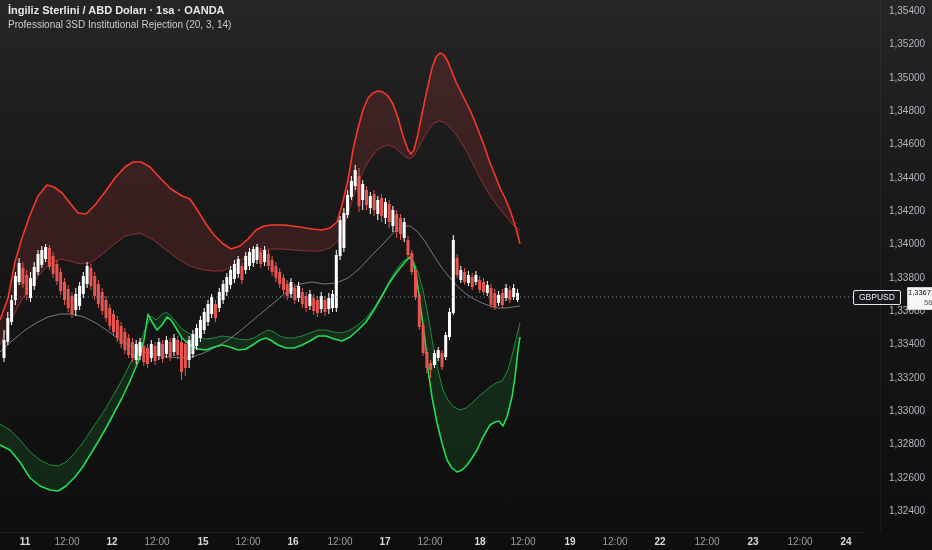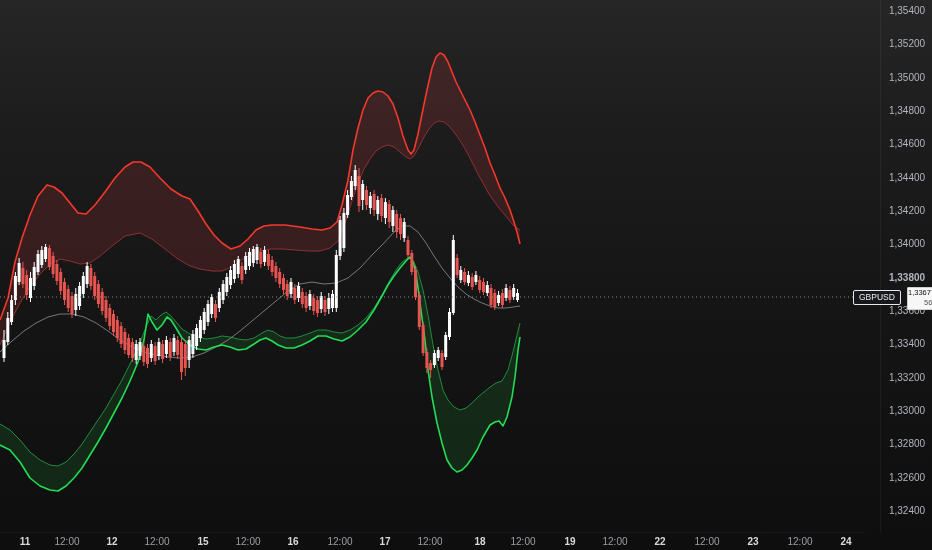--- a/index.html
+++ b/index.html
@@ -28,20 +28,22 @@
   .price-box{position:absolute;left:907px;top:287px;z-index:6;width:25px;height:21px;
     background:#f7f7f7;border:1px solid #cfcfcf;border-radius:1px;
     color:#111;font-size:7.5px;line-height:10px;text-align:center;}
   .price-box .cd{color:#555;padding-left:16px;}
 </style>
 </head>
 <body>
 
 <div id="app">
   <div class="hdr">
+    <div class="t1">İngiliz Sterlini / ABD Doları · 1sa · OANDA</div>
+    <div class="t2">Professional 3SD Institutional Rejection (20, 3, 14)</div>
   </div>
 
   <svg id="plot" width="880" height="532">
       <polygon points="0,320 8,298 15,262 22,238 30,215 38,196 47,185 54,187 62,193 70,203 78,213 86,214 95,205 105,192 115,178 125,167 133,162 141,162 150,167 160,178 171,189 182,196 190,199 198,211 206,224 214,235 222,243 231,249 240,246 248,239 256,230 264,226 272,225 285,225 300,227 312,229 322,230 330,228 337,222 342,205 348,180 353,150 358,128 363,110 368,98 373,93 378,91 383,92 388,96 393,104 398,118 403,136 408,150 411,154 414,150 418,134 422,114 427,90 432,68 436,57 440,53 444,55 448,62 452,72 456,82 460,90 465,100 470,110 475,122 480,135 485,148 490,163 495,175 500,188 505,198 510,210 514,222 517,232 520,244 520,230 517,228 513,225 509,220 504,214 499,208 494,201 489,194 484,185 479,176 474,166 469,156 464,147 459,139 454,132 449,126 444,122 439,121 434,123 429,129 424,137 419,147 414,156 410,159 406,157 400,152 394,147 388,145 382,147 376,151 370,159 364,169 358,183 352,201 345,223 338,241 330,248 320,251 308,251 295,250 282,249 270,249 260,251 250,255 240,261 232,267 222,271 212,271 200,269 190,266 178,259 165,249 152,239 140,233 125,236 112,246 100,256 90,263 80,264 70,261 60,259 50,264 40,274 30,287 20,303 10,322 0,345" fill="rgba(222,60,70,0.16)" stroke="none"></polygon>
       <polygon points="0,424 10,430 20,440 30,452 40,460 50,465 58,466 66,462 74,454 82,444 90,432 98,420 106,408 114,394 122,380 130,364 138,348 146,327 151,316 156,320 161,315 166,312 171,316 176,322 182,329 190,334 198,337 206,339 214,338 222,336 230,337 238,339 246,340 254,338 262,333 268,330 274,332 280,336 286,338 294,338 302,336 310,333 318,330 326,330 334,332 342,333 350,330 358,325 366,318 374,308 382,295 390,280 396,270 402,262 408,258 411,257 414,262 418,272 423,290 428,315 433,345 438,370 443,390 448,400 454,407 460,410 466,408 472,403 478,397 484,392 490,387 496,383 502,381 508,370 513,352 517,335 520,323 520,337 518,350 515,377 512,397 507,417 503,426 499,421 495,422 490,425 483,437 477,450 472,458 467,465 462,470 457,472 452,468 447,460 442,443 437,423 432,397 428,370 425,340 420,303 416,273 413,262 410,257 406,261 400,268 394,276 388,285 382,296 374,310 366,322 358,330 350,337 342,341 334,339 326,336 318,336 310,341 302,345 294,348 286,348 278,345 272,341 266,338 260,340 254,344 246,349 238,350 230,347 222,345 214,347 206,350 198,349 190,345 182,338 176,328 171,320 167,317 162,325 157,330 152,322 148,314 144,340 138,362 130,381 122,398 114,413 106,428 98,442 90,455 82,468 74,478 66,486 58,491 50,490 40,486 30,478 20,462 10,450 0,445" fill="rgba(38,217,74,0.12)" stroke="none"></polygon>
       <polyline points="0,345 10,322 20,303 30,287 40,274 50,264 60,259 70,261 80,264 90,263 100,256 112,246 125,236 140,233 152,239 165,249 178,259 190,266 200,269 212,271 222,271 232,267 240,261 250,255 260,251 270,249 282,249 295,250 308,251 320,251 330,248 338,241 345,223 352,201 358,183 364,169 370,159 376,151 382,147 388,145 394,147 400,152 406,157 410,159 414,156 419,147 424,137 429,129 434,123 439,121 444,122 449,126 454,132 459,139 464,147 469,156 474,166 479,176 484,185 489,194 494,201 499,208 504,214 509,220 513,225 517,228 520,230" fill="none" stroke="#8e2f34" stroke-width="1"></polyline>
       <polyline points="0,424 10,430 20,440 30,452 40,460 50,465 58,466 66,462 74,454 82,444 90,432 98,420 106,408 114,394 122,380 130,364 138,348 146,327 151,316 156,320 161,315 166,312 171,316 176,322 182,329 190,334 198,337 206,339 214,338 222,336 230,337 238,339 246,340 254,338 262,333 268,330 274,332 280,336 286,338 294,338 302,336 310,333 318,330 326,330 334,332 342,333 350,330 358,325 366,318 374,308 382,295 390,280 396,270 402,262 408,258 411,257 414,262 418,272 423,290 428,315 433,345 438,370 443,390 448,400 454,407 460,410 466,408 472,403 478,397 484,392 490,387 496,383 502,381 508,370 513,352 517,335 520,323" fill="none" stroke="#1f8b3e" stroke-width="1"></polyline>
       <polyline points="0,352 12,341 24,331 36,323 48,317 60,314 72,314 84,317 96,323 108,331 120,340 132,347 144,352 156,355 168,357 180,358 192,357 204,353 216,347 228,340 240,331 252,321 264,311 276,301 288,291 300,284 312,282 324,284 336,283 348,278 360,268 372,255 384,243 394,232 402,226 410,226 418,232 426,243 434,256 442,268 450,278 458,287 466,294 474,299 482,303 490,306 498,308 506,308 513,307 520,306" fill="none" stroke="#9598a1" stroke-opacity="0.75" stroke-width="1"></polyline>
       <polyline points="0,320 8,298 15,262 22,238 30,215 38,196 47,185 54,187 62,193 70,203 78,213 86,214 95,205 105,192 115,178 125,167 133,162 141,162 150,167 160,178 171,189 182,196 190,199 198,211 206,224 214,235 222,243 231,249 240,246 248,239 256,230 264,226 272,225 285,225 300,227 312,229 322,230 330,228 337,222 342,205 348,180 353,150 358,128 363,110 368,98 373,93 378,91 383,92 388,96 393,104 398,118 403,136 408,150 411,154 414,150 418,134 422,114 427,90 432,68 436,57 440,53 444,55 448,62 452,72 456,82 460,90 465,100 470,110 475,122 480,135 485,148 490,163 495,175 500,188 505,198 510,210 514,222 517,232 520,244" fill="none" stroke="#f5382c" stroke-width="1.6" stroke-linejoin="round"></polyline>
       <polyline points="0,445 10,450 20,462 30,478 40,486 50,490 58,491 66,486 74,478 82,468 90,455 98,442 106,428 114,413 122,398 130,381 138,362 144,340 148,314 152,322 157,330 162,325 167,317 171,320 176,328 182,338 190,345 198,349 206,350 214,347 222,345 230,347 238,350 246,349 254,344 260,340 266,338 272,341 278,345 286,348 294,348 302,345 310,341 318,336 326,336 334,339 342,341 350,337 358,330 366,322 374,310 382,296 388,285 394,276 400,268 406,261 410,257 413,262 416,273 420,303 425,340 428,370 432,397 437,423 442,443 447,460 452,468 457,472 462,470 467,465 472,458 477,450 483,437 490,425 495,422 499,421 503,426 507,417 512,397 515,377 518,350 520,337" fill="none" stroke="#22dd55" stroke-width="1.6" stroke-linejoin="round"></polyline>
@@ -326,21 +328,21 @@
 
   <div class="price-axis" id="priceAxis">
       <div class="price-label" style="top: 10px;">1,35400</div>
       <div class="price-label" style="top: 43px;">1,35200</div>
       <div class="price-label" style="top: 77px;">1,35000</div>
       <div class="price-label" style="top: 110px;">1,34800</div>
       <div class="price-label" style="top: 143px;">1,34600</div>
       <div class="price-label" style="top: 177px;">1,34400</div>
       <div class="price-label" style="top: 210px; text-align: center;">1,34200</div>
       <div class="price-label" style="top: 243px;">1,34000</div>
-      <div class="price-label" style="top: 277px; font-weight: bold;">1,33800</div>
+      <div class="price-label" style="top: 277px;">1,33800</div>
       <div class="price-label" style="top: 310px;">1,33600</div>
       <div class="price-label" style="top: 343px;">1,33400</div>
       <div class="price-label" style="top: 377px;">1,33200</div>
       <div class="price-label" style="top: 410px;">1,33000</div>
       <div class="price-label" style="top: 443px;">1,32800</div>
       <div class="price-label" style="top: 477px;">1,32600</div>
       <div class="price-label" style="top: 510px;">1,32400</div>
     </div>
   <div class="time-axis" id="timeAxis">
       <div class="time-label major" style="left: 25px;">11</div>

